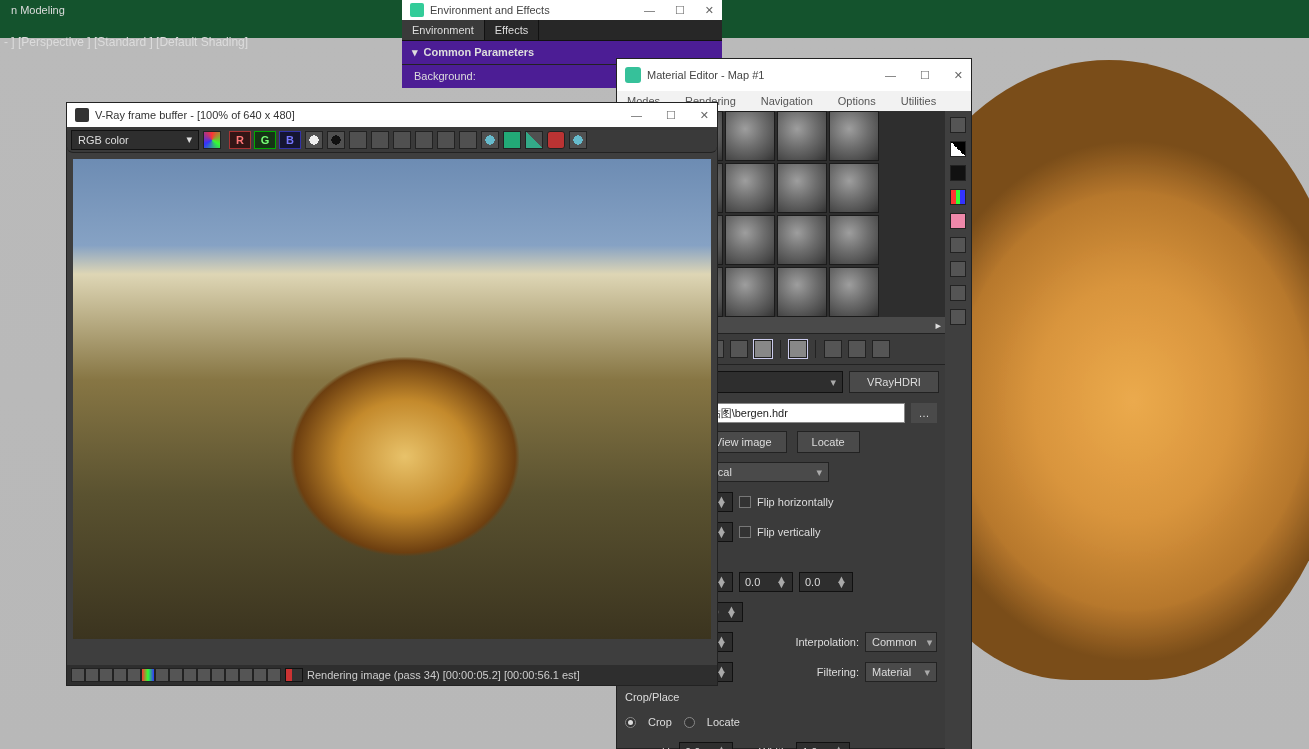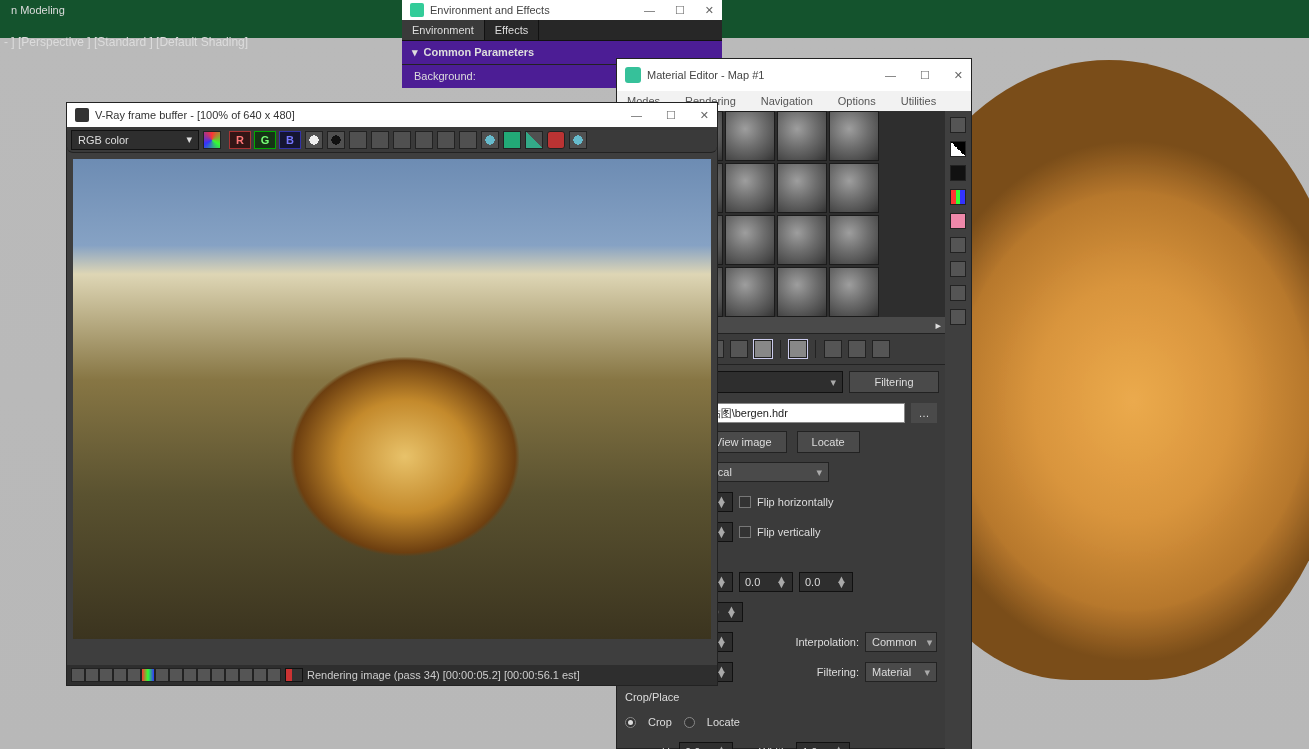--- a/index.html
+++ b/index.html
@@ -189,21 +189,21 @@
         <div class="tbtn"></div>
         <div class="tbtn"></div>
       </div>
 
       <div class="name-row">
         <div class="tbtn"></div>
         <div class="name-input">
           <span>Map #1</span>
           <span class="caret">▾</span>
         </div>
-        <div class="type-btn">Filtering</div>
+        <div class="type-btn">VRayHDRI</div>
       </div>
 
       <div class="param-area">
         <div class="path-row">
           <div class="path-box">时存放\zan cun\贴图\bergen.hdr</div>
           <div class="dots-btn">…</div>
         </div>
         <div class="btn-row">
           <div class="pill-btn">Reload</div>
           <div class="pill-btn">View image</div>

